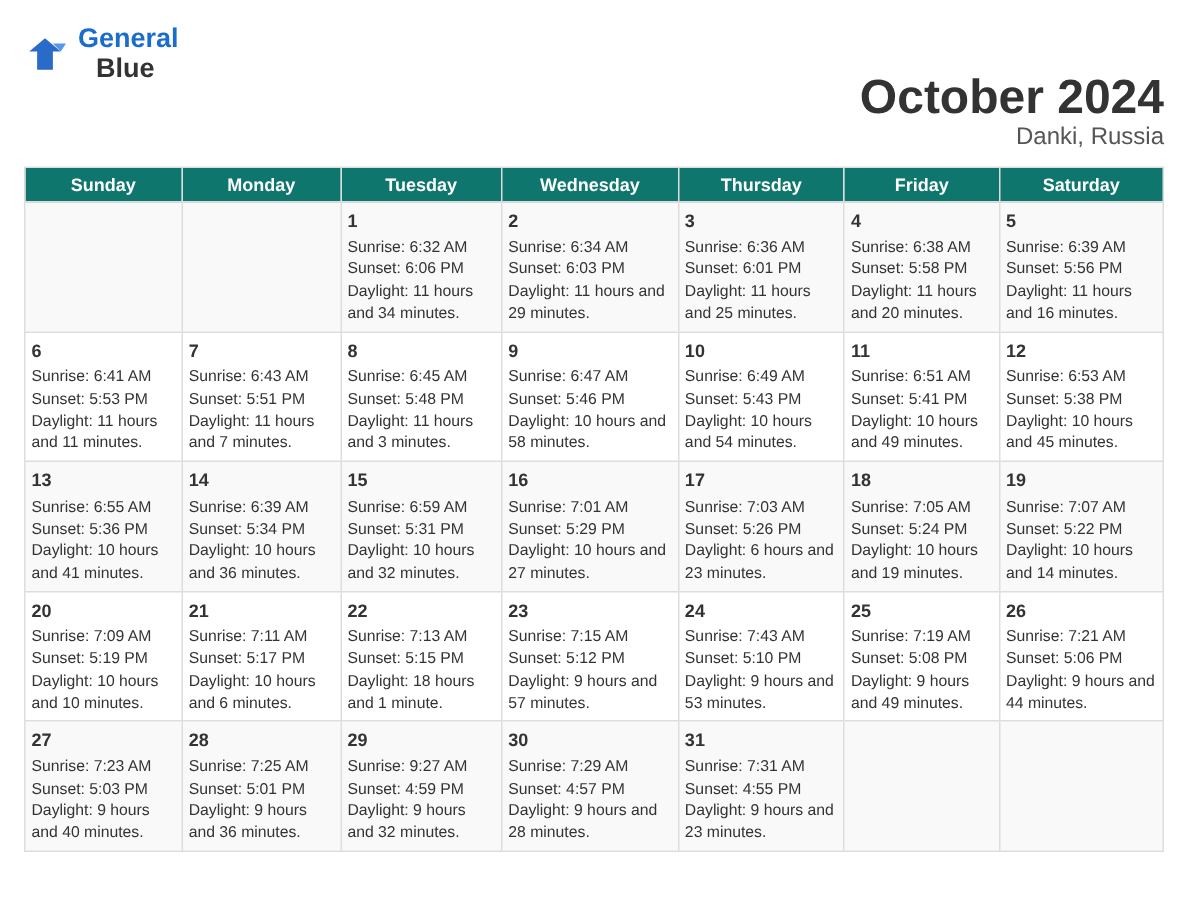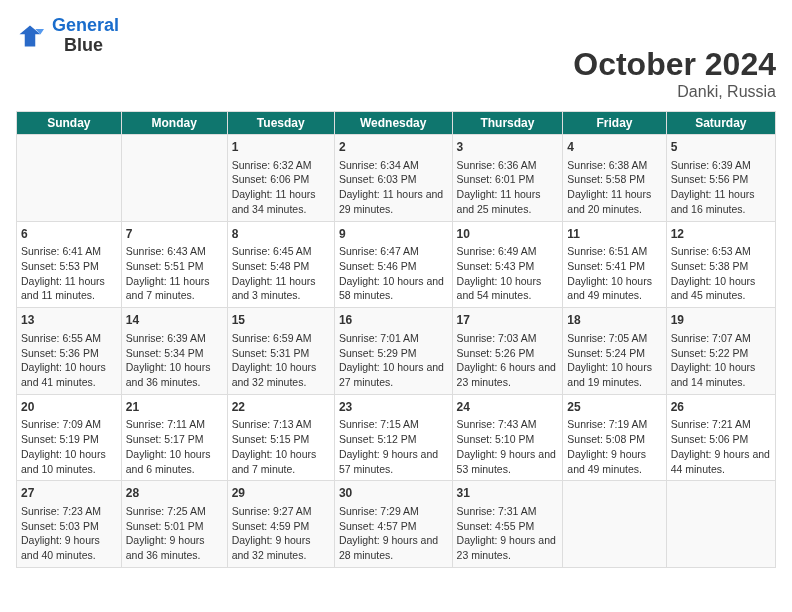--- a/index.html
+++ b/index.html
@@ -255,21 +255,21 @@
         <td>
           <span class="day-num">21</span>
           <div class="day-info">Sunrise: 7:11 AM</div>
           <div class="day-info">Sunset: 5:17 PM</div>
           <div class="day-info">Daylight: 10 hours and 6 minutes.</div>
         </td>
         <td>
           <span class="day-num">22</span>
           <div class="day-info">Sunrise: 7:13 AM</div>
           <div class="day-info">Sunset: 5:15 PM</div>
-          <div class="day-info">Daylight: 10 hours and 7 minute.</div>
+          <div class="day-info">Daylight: 18 hours and 1 minute.</div>
         </td>
         <td>
           <span class="day-num">23</span>
           <div class="day-info">Sunrise: 7:15 AM</div>
           <div class="day-info">Sunset: 5:12 PM</div>
           <div class="day-info">Daylight: 9 hours and 57 minutes.</div>
         </td>
         <td>
           <span class="day-num">24</span>
           <div class="day-info">Sunrise: 7:43 AM</div>

